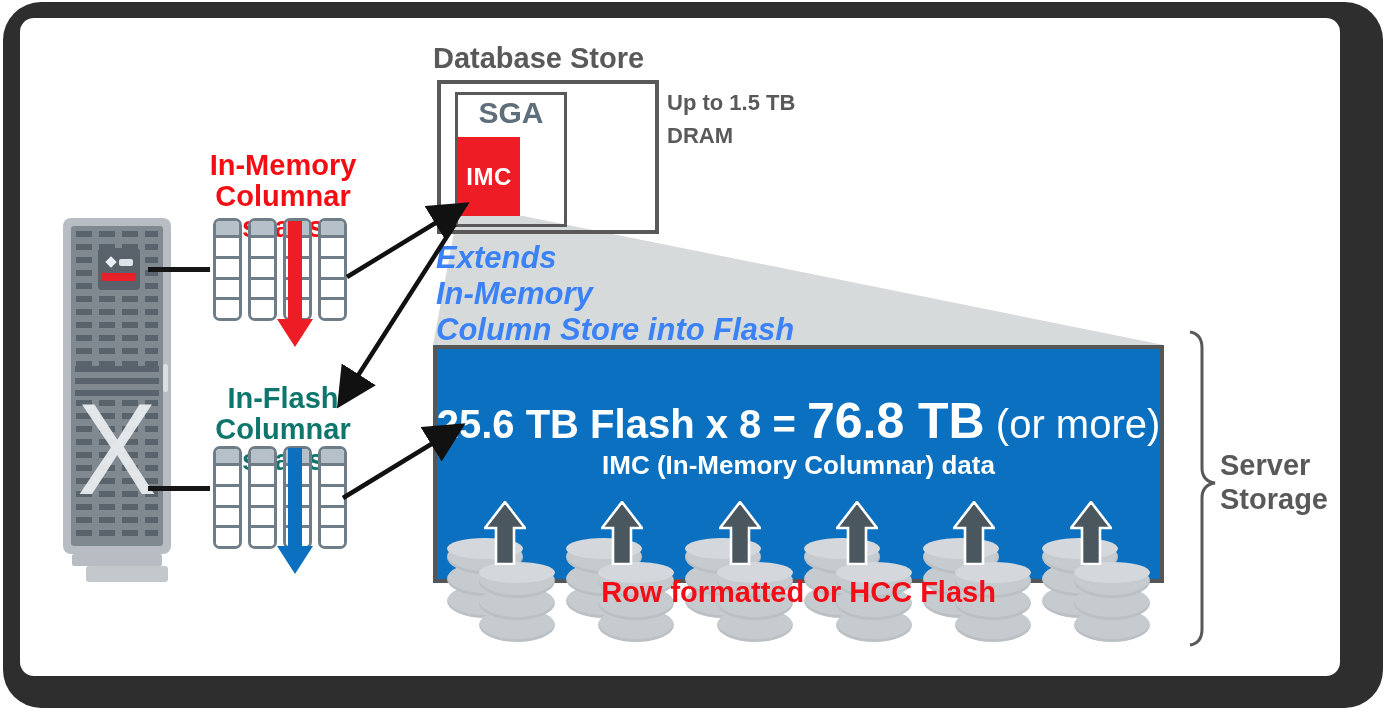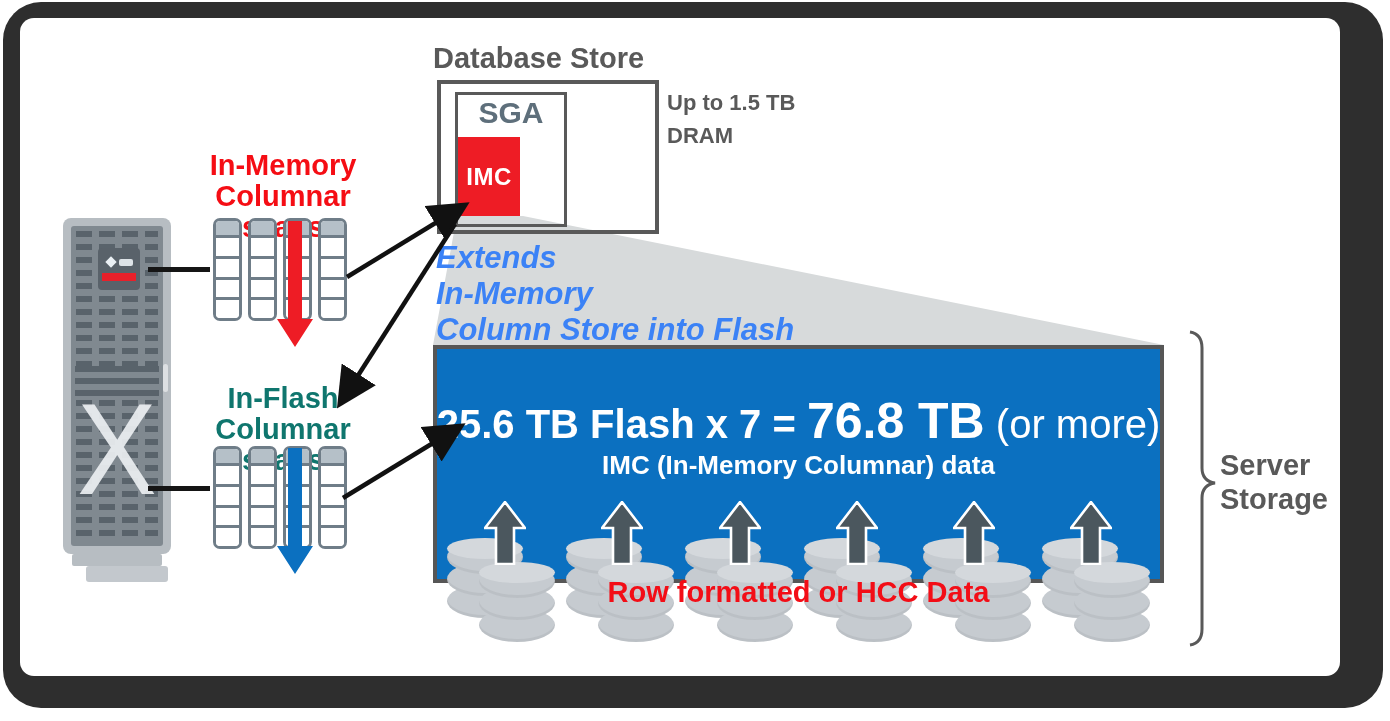--- a/index.html
+++ b/index.html
@@ -114,21 +114,21 @@
   </div>
 
   <div class="abs extends-note z3">
     <div>Extends</div>
     <div>In-Memory</div>
     <div>Column Store into Flash</div>
   </div>
 
   <div class="abs flash-box z2">
     <div class="flash-line1">
-      <span>25.6 TB Flash x 7 = </span><span class="big">76.8 TB</span><span class="light"> (or more)</span>
+      <span>25.6 TB Flash x 8 = </span><span class="big">76.8 TB</span><span class="light"> (or more)</span>
     </div>
     <div class="flash-line2">IMC (In-Memory Columnar) data</div>
   </div>
 
   <svg class="abs up-arrow z5" style="left:484px;top:501px" viewBox="0 0 42 64">
       <polygon points="21,1 41,27 30,27 30,63 12,63 12,27 1,27" fill="#4b575e" stroke="#fff" stroke-width="2.6"></polygon>
     </svg>
   <svg class="abs up-arrow z5" style="left:601px;top:501px" viewBox="0 0 42 64">
       <polygon points="21,1 41,27 30,27 30,63 12,63 12,27 1,27" fill="#4b575e" stroke="#fff" stroke-width="2.6"></polygon>
     </svg>
@@ -223,21 +223,21 @@
         <div class="cap"></div>
       </div>
     <div class="stack" style="left:34px;top:24px">
         <div class="platter" style="top:44px"></div>
         <div class="platter" style="top:22px"></div>
         <div class="platter" style="top:0"></div>
         <div class="cap"></div>
       </div>
   </div>
 
-  <div class="abs row-label">Row formatted or HCC Data</div>
+  <div class="abs row-label">Row formatted or HCC Flash</div>
 
   <svg class="abs overlay z3" width="1390" height="721" viewBox="0 0 1390 721">
     <path d="M 1190 332 Q 1202 334 1202 348 L 1202 468 Q 1202 481 1215 483 Q 1202 485 1202 498 L 1202 629 Q 1202 643 1190 645" fill="none" stroke="#595959" stroke-width="3"></path>
   </svg>
   <div class="abs storage-label z3">
     <div>Server</div>
     <div>Storage</div>
   </div>
 
   <div class="abs scan-label red z3">

